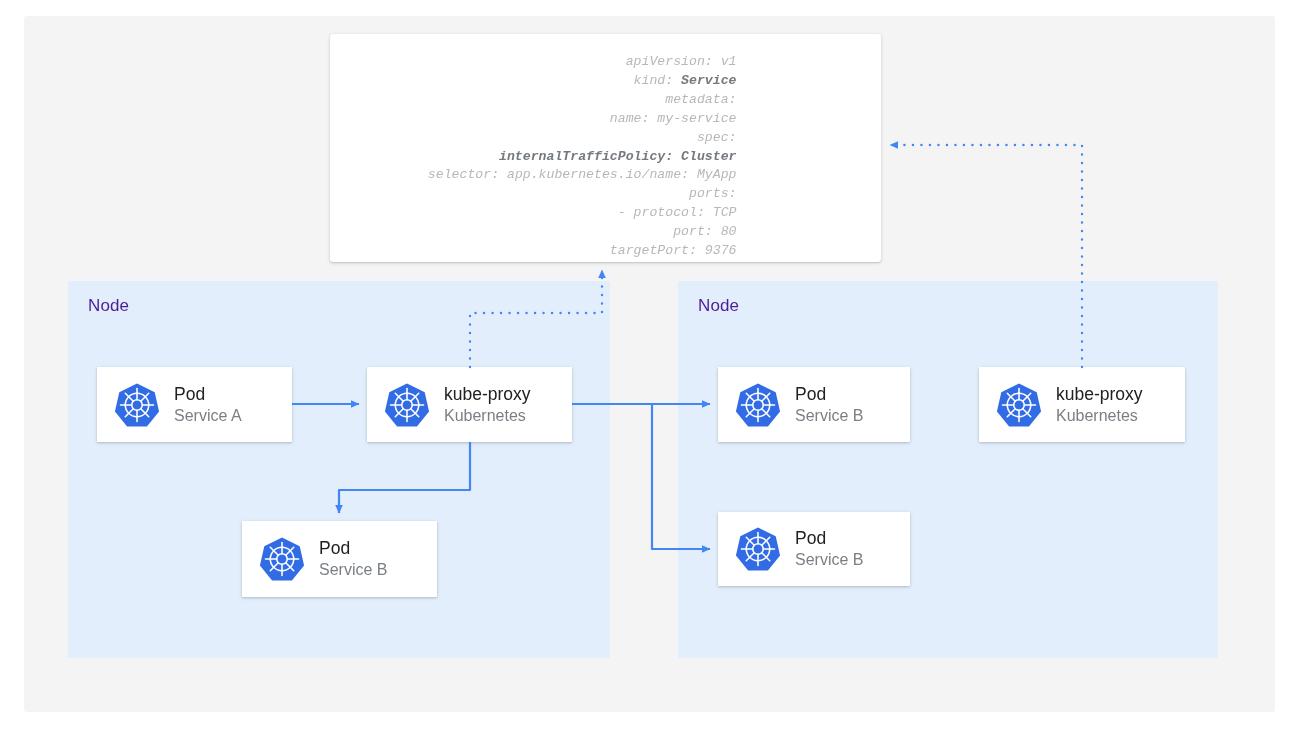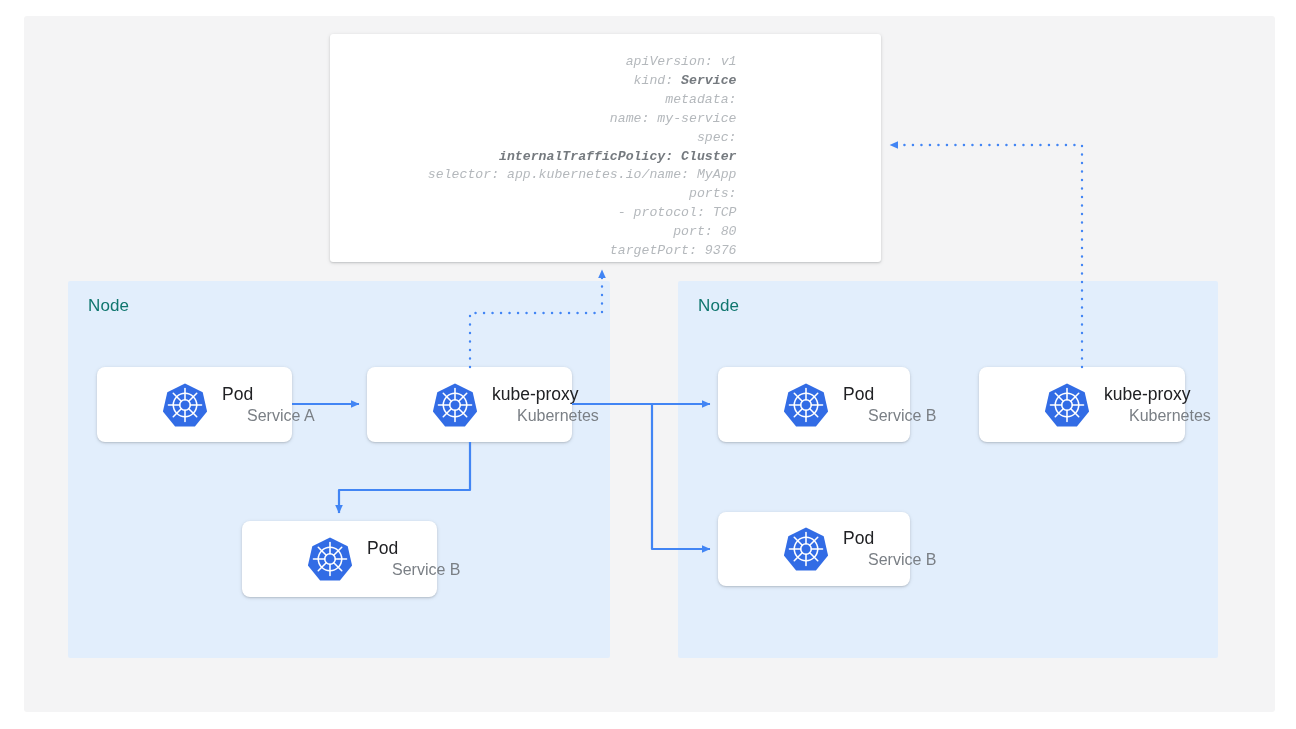--- a/index.html
+++ b/index.html
@@ -31,34 +31,33 @@
     background: #e2eefc;
     border-radius: 2px;
   }
   #node-left  { left: 68px;  top: 281px; width: 542px; height: 377px; }
   #node-right { left: 678px; top: 281px; width: 540px; height: 377px; }
   .node-label {
     position: absolute;
     left: 20px;
     top: 15px;
     font-size: 17px;
-    color: #0f766e;
+    color: #4c1d95;
     font-family: "Liberation Sans", sans-serif;
     letter-spacing: .1px;
   }
   
   .card {
     position: absolute;
     background: #ffffff;
-    border-radius: 8px;
+    border-radius: 0;
     box-shadow: 0 1px 2px rgba(60,64,67,.22), 0 1px 4px rgba(60,64,67,.10);
     display: flex;
     align-items: center;
     box-sizing: border-box;
-    padding-left: 48px;
   }
   .card .k8s-logo {
     flex: 0 0 auto;
     width: 46px;
     height: 46px;
     margin-left: 17px;
     margin-right: 14px;
   }
   .card .card-text {
     display: flex;
@@ -69,21 +68,20 @@
   .card .card-title {
     font-size: 17.5px;
     color: #202124;
     white-space: nowrap;
   }
   .card .card-sub {
     font-size: 16px;
     color: #7a7f85;
     white-space: nowrap;
     margin-top: 1px;
-    margin-left: 25px;
   }
   
   #card-pod-service-a    { left: 97px;  top: 367px; width: 195px; height: 75px; }
   #card-kube-proxy-left  { left: 367px; top: 367px; width: 205px; height: 75px; }
   #card-pod-service-b-lo { left: 242px; top: 521px; width: 195px; height: 76px; }
   #card-pod-service-b-r1 { left: 718px; top: 367px; width: 192px; height: 75px; }
   #card-pod-service-b-r2 { left: 718px; top: 512px; width: 192px; height: 74px; }
   #card-kube-proxy-right { left: 979px; top: 367px; width: 206px; height: 75px; }
 
   

